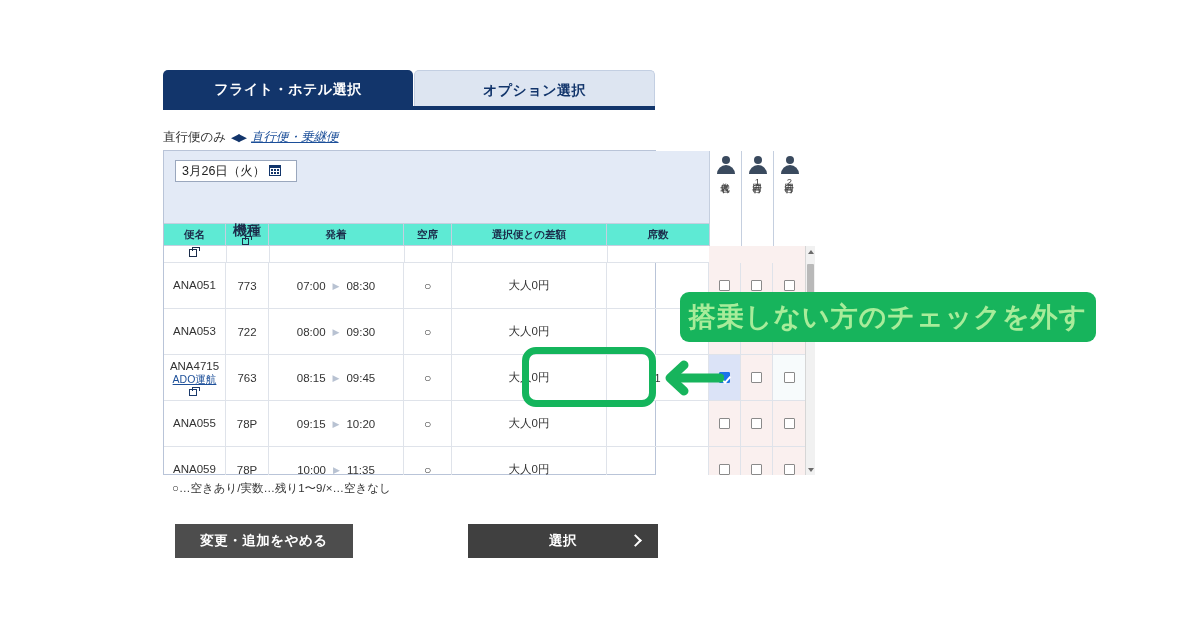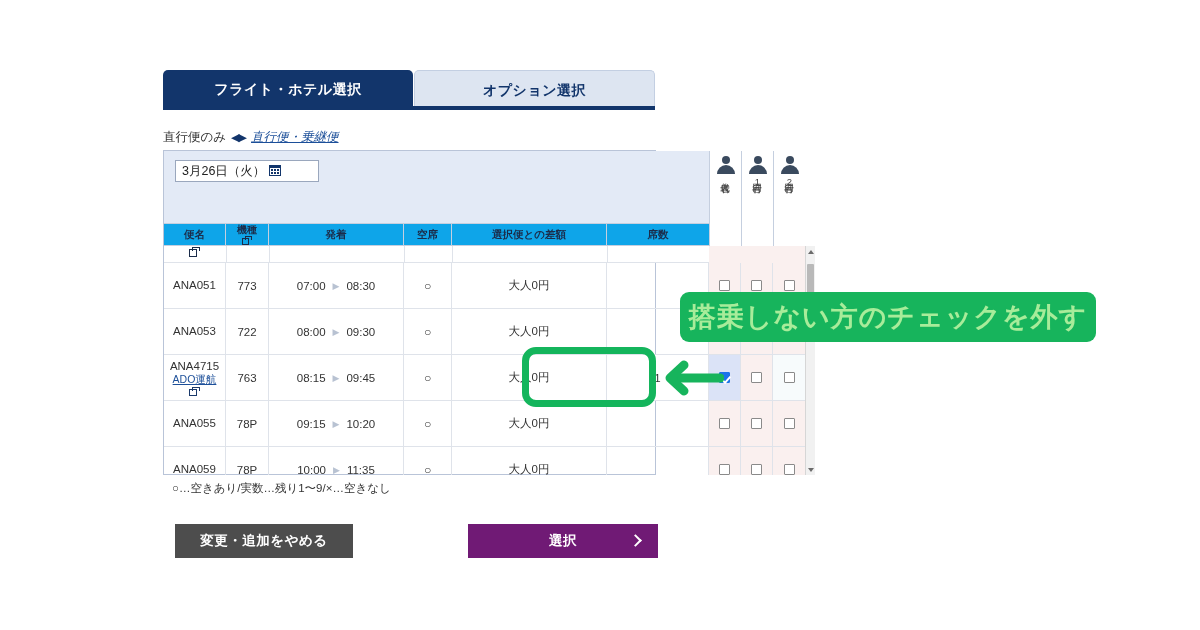--- a/index.html
+++ b/index.html
@@ -27,21 +27,21 @@
   .filterline .swap{color:#12356b;font-size:11px;margin:0 5px;letter-spacing:-1px;}
   .filterline a{color:#1c4f99;text-decoration:underline;font-style:italic;}
 
   
   .panel{position:absolute;left:163px;top:150px;width:493px;height:325px;
     border:1px solid #b9c4d8;box-sizing:border-box;background:#ffffff;}
 
   .srchbar{position:absolute;left:0;top:0;width:380px;height:72px;background:#e3eaf6;}
   .srchbar-fill{position:absolute;left:380px;top:0;width:165px;height:72px;background:#e3eaf6;}
 
-  .datebox{position:absolute;left:11px;top:9px;width:144px;height:22px;background:#fff;
+  .datebox{position:absolute;left:11px;top:9px;width:122px;height:22px;background:#fff;
     border:1px solid #9aa7bd;box-sizing:border-box;font-size:12.5px;color:#222;
     line-height:20px;padding-left:6px;white-space:nowrap;}
   .cal-ico{display:inline-block;width:12px;height:11px;background:#12356b;margin-left:4px;
     vertical-align:-1px;position:relative;}
   .cal-ico:after{content:"";position:absolute;left:1px;top:3px;right:1px;bottom:1px;
     background:
       linear-gradient(to right,#fff 1px,transparent 1px) 0 0/3px 100%,
       linear-gradient(to bottom,#fff 1px,transparent 1px) 0 0/100% 3px;}
 
   .selwrap{position:absolute;left:11px;top:38px;}
@@ -61,27 +61,27 @@
   .paxhead .pic .b{position:absolute;left:0;top:9px;width:18px;height:9px;background:#3a4a5e;
     border-radius:9px 9px 0 0;}
   .paxhead .vtxt{position:absolute;left:50%;top:25px;transform:translateX(-50%);
     font-size:9.5px;color:#444;writing-mode:vertical-rl;text-orientation:upright;letter-spacing:0px;line-height:11px;}
   .paxhead.p0{left:545px;}
   .paxhead.p1{left:577px;}
   .paxhead.p2{left:609px;}
   .paxhead-right{position:absolute;left:641px;top:0;width:10px;height:95px;background:#fff;}
 
   
-  .thead{position:absolute;left:0;top:72px;width:545px;height:23px;background:#0ea5e9;
+  .thead{position:absolute;left:0;top:72px;width:545px;height:23px;background:#5eead4;
     border-top:1px solid #c5cfdf;border-bottom:1px solid #c5cfdf;box-sizing:border-box;}
   .th{position:absolute;top:0;height:21px;line-height:21px;text-align:center;
     font-size:10.5px;font-weight:bold;color:#1b2c4a;border-right:1px solid #c5cfdf;box-sizing:border-box;}
   .th.c0{left:0;width:62px;}
   .th.c1{left:62px;width:43px;line-height:10px;padding-top:1px;}
-  .th.c1 .l1{display:block;font-size:10px;}
+  .th.c1 .l1{display:block;font-size:14px;}
   .th.c1 .seat-ico{display:block;width:10px;height:9px;margin:1px auto 0;position:relative;}
   .th.c1 .seat-ico:before{content:"";position:absolute;left:0;top:2px;width:7px;height:7px;border:1.4px solid #1b2c4a;box-sizing:border-box;}
   .th.c1 .seat-ico:after{content:"";position:absolute;left:3px;top:0;width:7px;height:4px;border:1.4px solid #1b2c4a;border-bottom:none;box-sizing:border-box;}
   .th.c2{left:105px;width:135px;}
   .th.c3{left:240px;width:48px;}
   .th.c4{left:288px;width:155px;}
   .th.c5{left:443px;width:102px;border-right:none;}
 
   .subrow{position:absolute;left:0;top:95px;width:545px;height:17px;background:#ffffff;
     border-bottom:1px solid #dfe3ea;box-sizing:border-box;}
@@ -134,21 +134,21 @@
 
   
   .legend{position:absolute;left:172px;top:481px;font-size:11.5px;color:#333;white-space:nowrap;}
   .stamp{position:absolute;left:470px;top:478px;width:188px;height:22px;background:#efefef;
     border:1px solid #cfcfcf;box-sizing:border-box;font-size:11.5px;color:#222;
     text-align:center;line-height:20px;white-space:nowrap;}
 
   
   .btn-cancel{position:absolute;left:175px;top:524px;width:178px;height:34px;background:#4d4d4d;
     color:#fff;font-size:13.5px;font-weight:bold;text-align:center;line-height:34px;letter-spacing:.5px;}
-  .btn-submit{position:absolute;left:468px;top:524px;width:190px;height:34px;background:#701a75;
+  .btn-submit{position:absolute;left:468px;top:524px;width:190px;height:34px;background:#404040;
     color:#fff;font-size:13.5px;font-weight:bold;text-align:center;line-height:34px;letter-spacing:.5px;position:absolute;}
   .btn-submit .chev{position:absolute;right:18px;top:12px;width:7px;height:7px;
     border-right:2.4px solid #fff;border-top:2.4px solid #fff;transform:rotate(45deg);}
 
   
   .hl-ring{position:absolute;left:522px;top:347px;width:134px;height:60px;
     border:7px solid #14b55c;border-radius:14px;box-sizing:border-box;}
   .callout{position:absolute;left:680px;top:292px;width:416px;height:50px;background:#17b45c;
     border-radius:9px;color:#a8ec9a;font-size:27px;font-weight:bold;text-align:center;
     line-height:50px;letter-spacing:1px;white-space:nowrap;}

